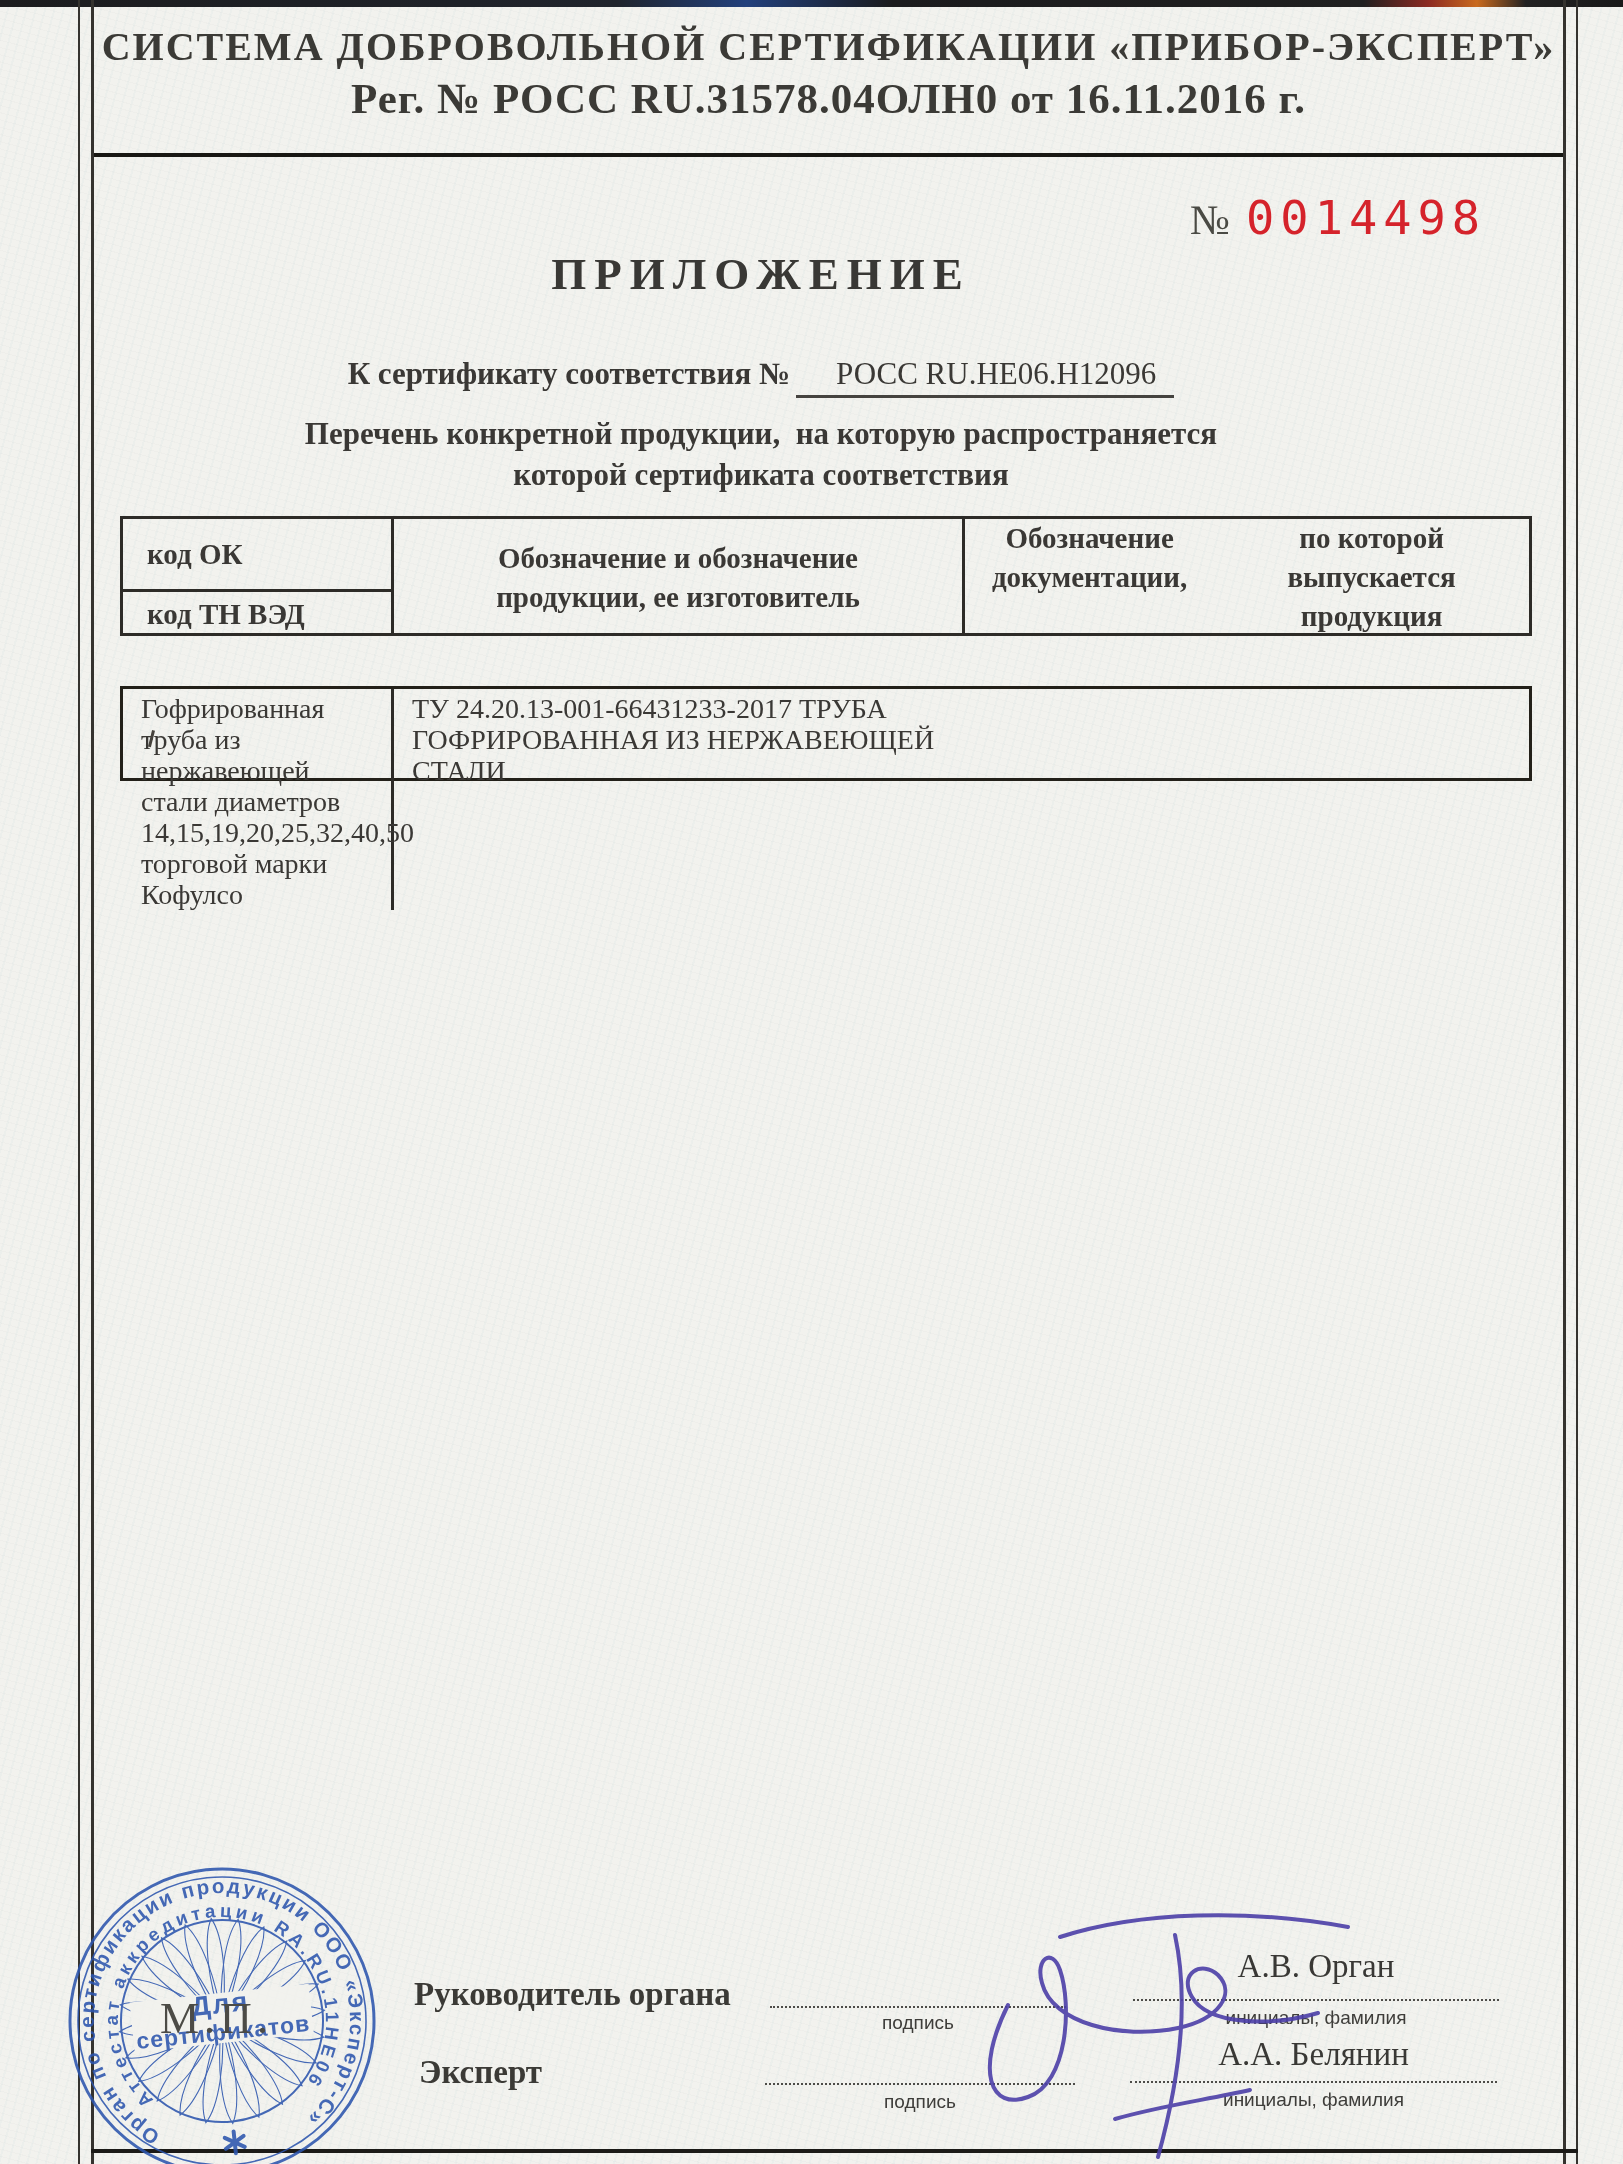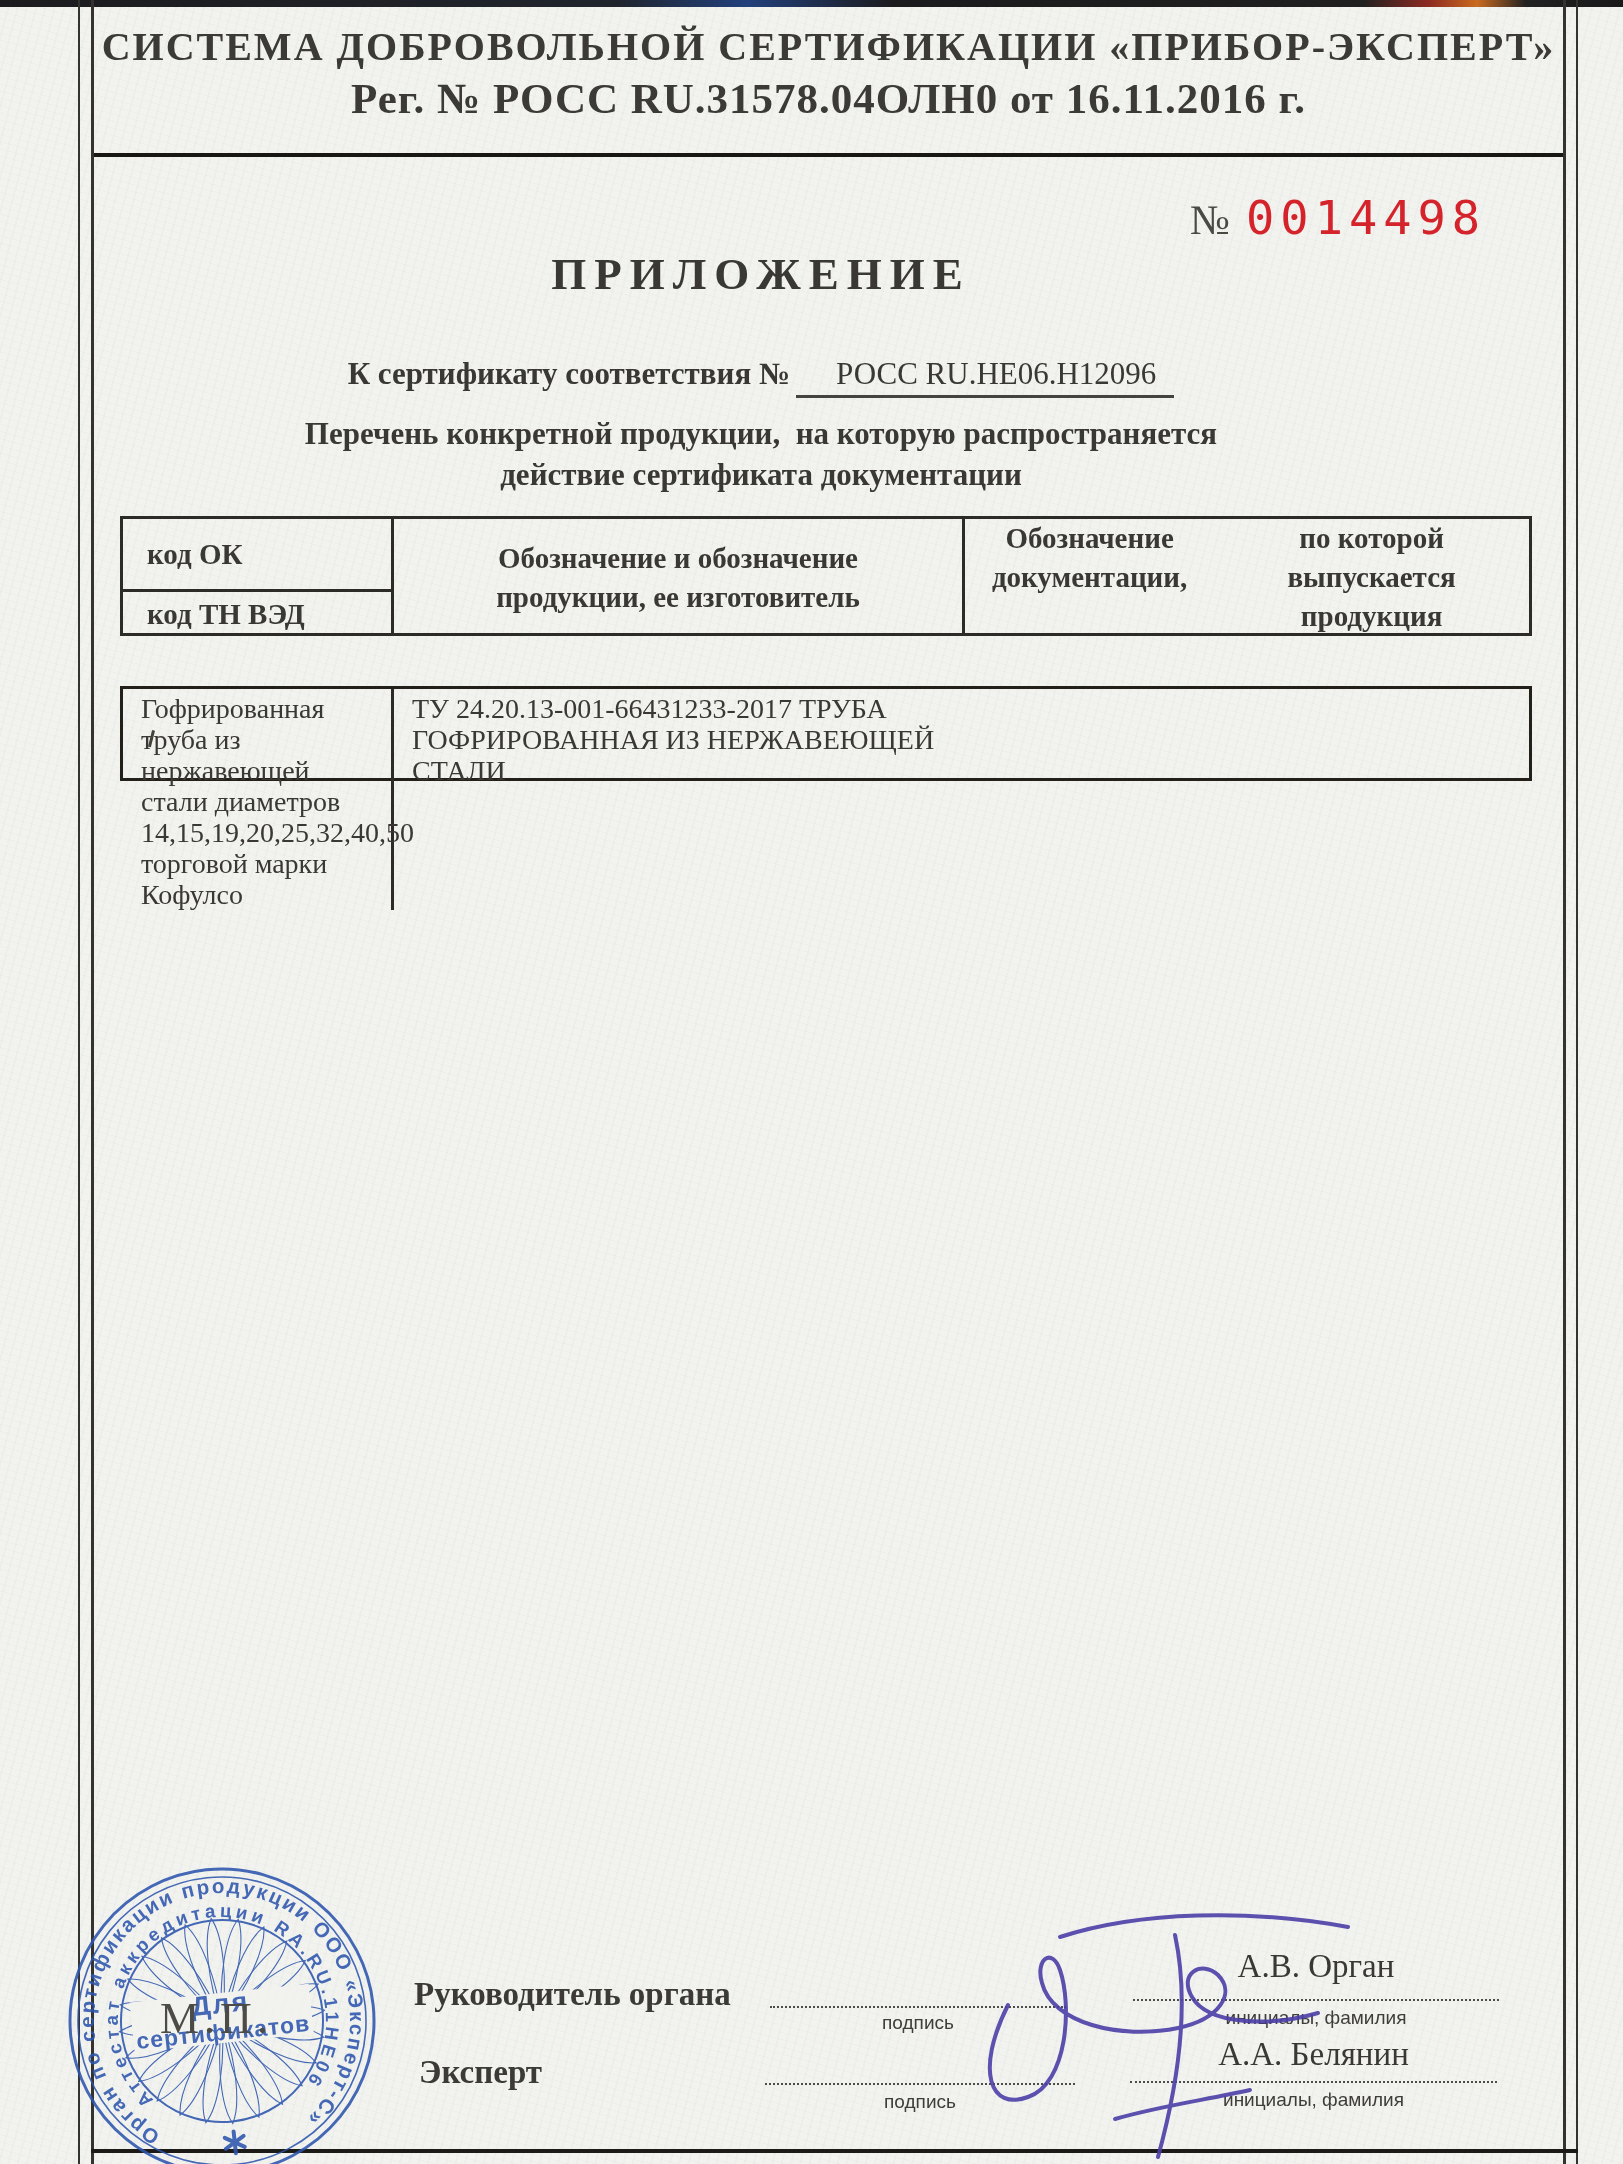--- a/index.html
+++ b/index.html
@@ -97,21 +97,21 @@
     <span class="nval">0014498</span>
   </div>
 
   <div class="centered-block page-title">ПРИЛОЖЕНИЕ</div>
 
   <div class="centered-block cert-line">
     <span class="cert-label">К сертификату соответствия №</span><span class="cert-number">РОСС RU.НЕ06.Н12096</span>
   </div>
 
   <div class="centered-block subtitle1">Перечень конкретной продукции,  на которую распространяется</div>
-  <div class="centered-block subtitle2">действие сертификата документации</div>
+  <div class="centered-block subtitle2">которой сертификата соответствия</div>
 
   <div class="thead-table">
     <div class="th-col1">
       <div class="th-c1a">код ОК</div>
       <div class="th-c1b">код ТН ВЭД</div>
     </div>
     <div class="th-col2">
       <div>Обозначение и обозначение</div>
       <div>продукции, ее изготовитель</div>
     </div>

